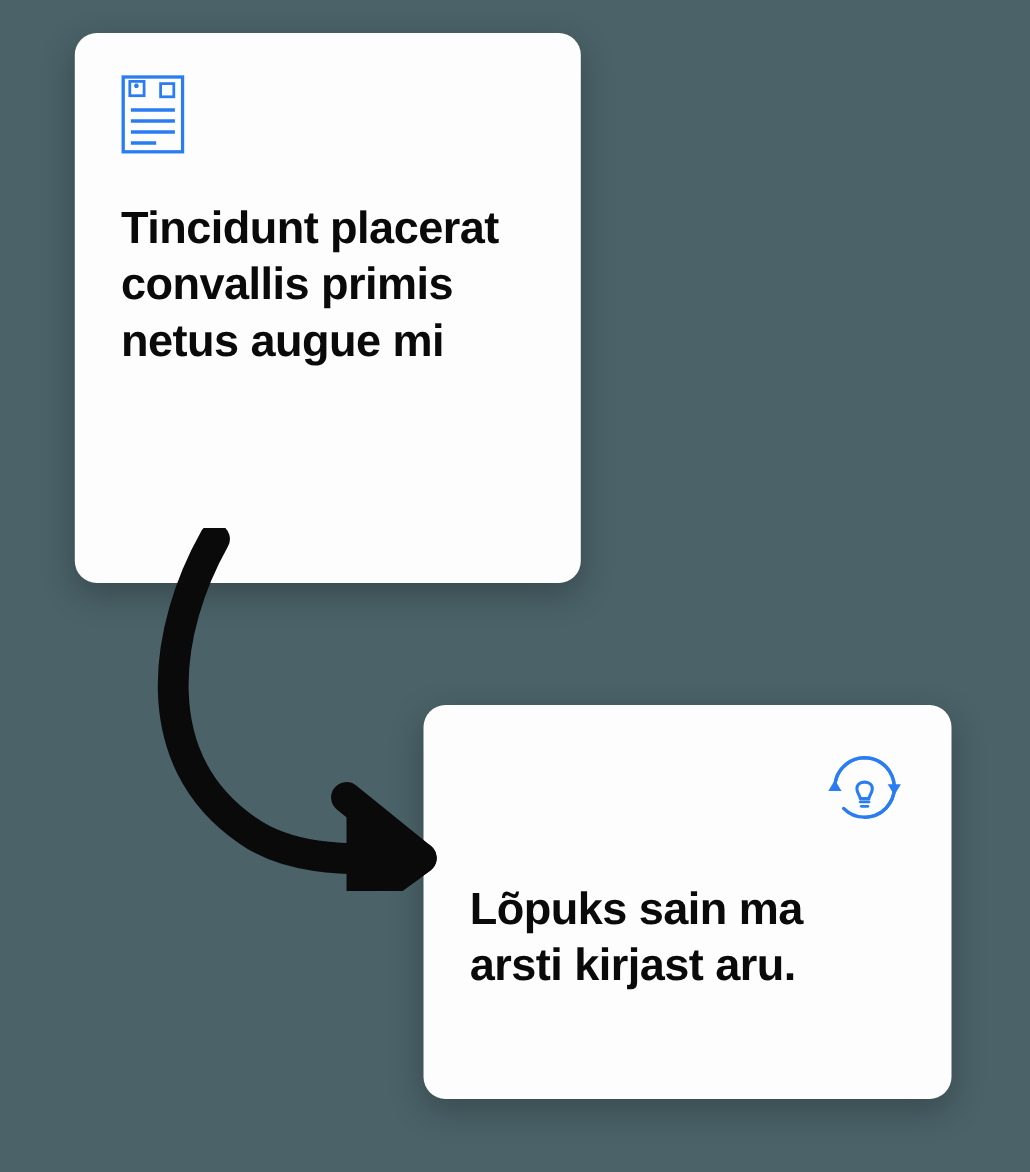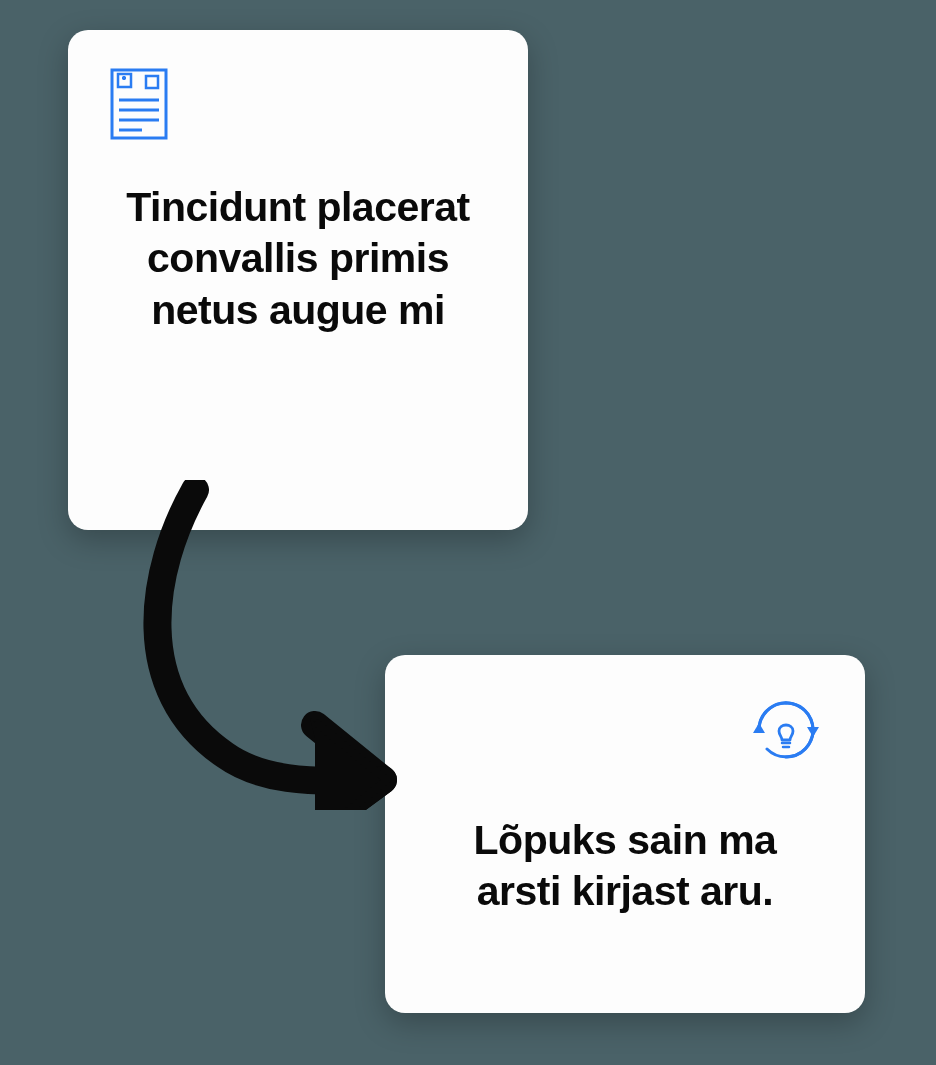--- a/index.html
+++ b/index.html
@@ -14,34 +14,33 @@
       position: relative;
       font-family: -apple-system, BlinkMacSystemFont, "Segoe UI", Arial, sans-serif;
       overflow: hidden;
     }
     .card {
       position: absolute;
       background: #fdfdfd;
       border-radius: 20px;
       padding: 38px 42px;
       box-shadow: 0 10px 30px rgba(0,0,0,0.25);
-      text-align: center;
     }
     .card-1 {
       left: 68px;
       top: 30px;
       width: 460px;
       height: 500px;
     }
     .card-2 {
       left: 385px;
-      top: 655px;
+      top: 641px;
       width: 480px;
       height: 358px;
-      text-align: center;
+      text-align: left;
     }
     .icon-wrap {
       margin-bottom: 42px;
     }
     .card-2 .icon-wrap {
       display: flex;
       justify-content: flex-end;
       margin-bottom: 48px;
     }
     .card-title {

